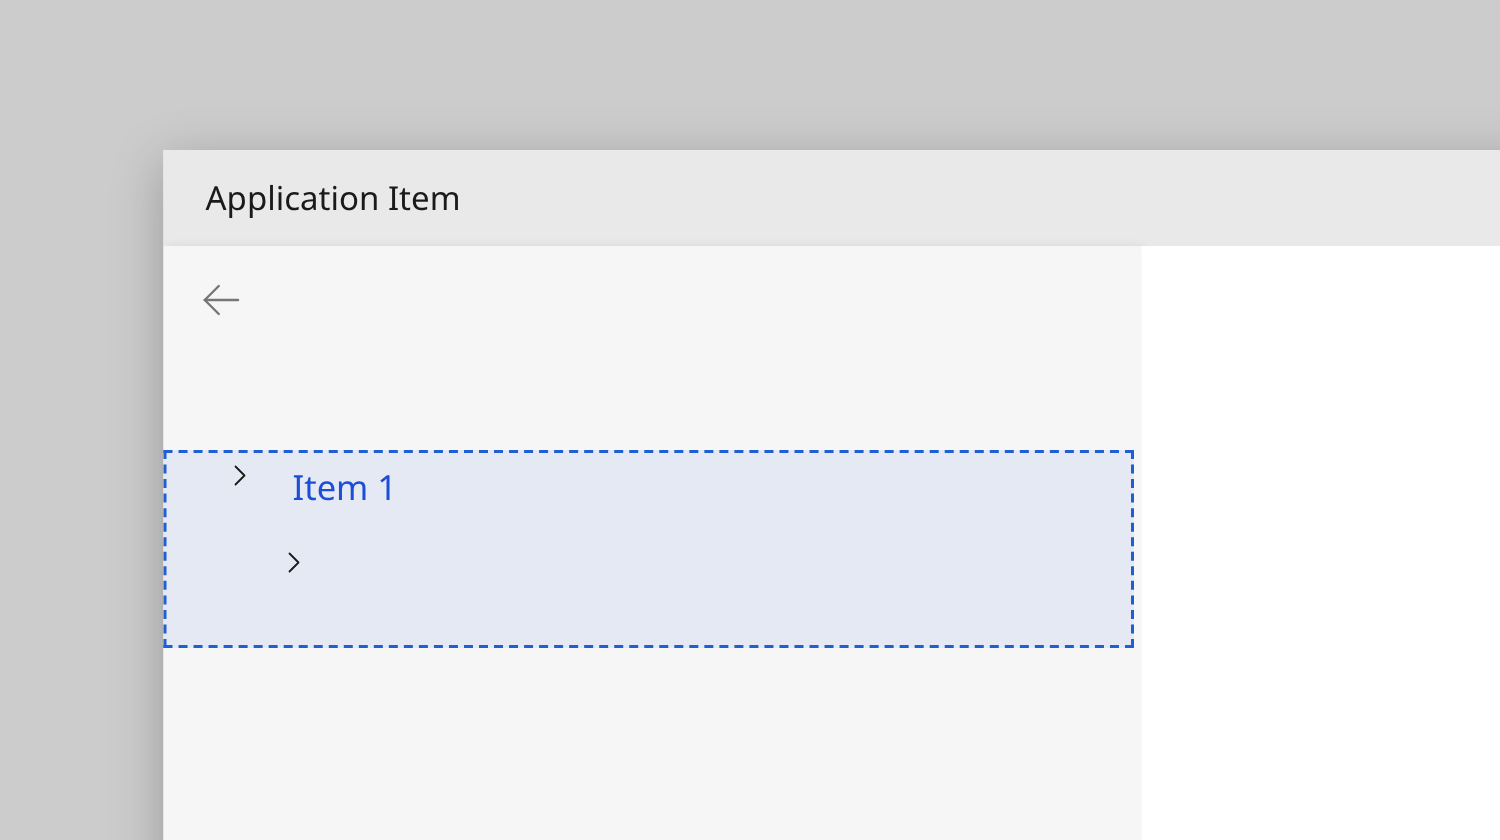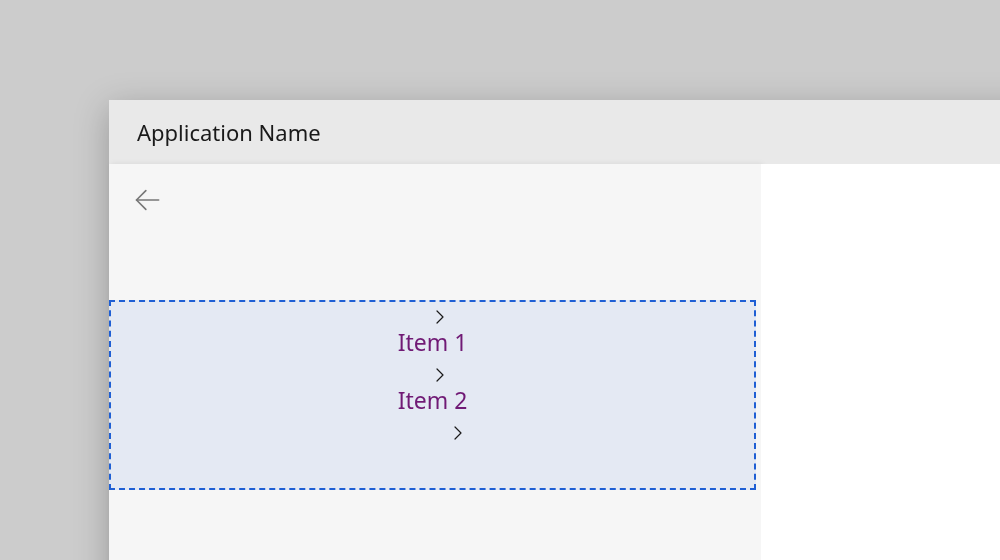--- a/index.html
+++ b/index.html
@@ -55,25 +55,24 @@
       width: 647px;
       border: 2px dashed #1f5fd4;
       background: rgba(31,95,212,0.08);
       padding: 0;
     }
     .tree {
       padding: 6px 0 6px 0;
     }
     .tree-item {
       display: flex;
-      align-items: center;
+      align-items: flex-start;
       height: 58px;
       font-size: 23px;
-      color: #701a75;
-      flex-direction: column;
+      color: #1d4ed8;
     }
     .chev {
       width: 18px;
       height: 18px;
       margin-left: 40px;
       margin-right: 26px;
       color: #1a1a1a;
       flex: 0 0 auto;
     }
     .tree-item.depth1 .chev { margin-left: 76px; }
@@ -85,21 +84,21 @@
       bottom: 0;
       background: #ffffff;
     }
   </style>
 </head>
 <body>
 
 <div class="window">
 
   <div class="titlebar">
-    <span>Application Name</span>
+    <span>Application Item</span>
   </div>
 
   <div class="nav-panel">
 
     <div class="back-row">
       <svg class="back-arrow" viewBox="0 0 24 24" fill="none" stroke="currentColor" stroke-width="1.4" stroke-linecap="round" stroke-linejoin="round">
         <line x1="22" y1="12" x2="3" y2="12"></line>
         <polyline points="11 4 3 12 11 20"></polyline>
       </svg>
     </div>
@@ -107,26 +106,20 @@
     <div class="tree-highlight">
       <div class="tree">
 
         <div class="tree-item depth0">
           <svg class="chev" viewBox="0 0 24 24" fill="none" stroke="currentColor" stroke-width="1.6" stroke-linecap="round" stroke-linejoin="round">
             <polyline points="8 4 16 12 8 20"></polyline>
           </svg>
           <span>Item 1</span>
         </div>
 
-        <div class="tree-item depth0">
-          <svg class="chev" viewBox="0 0 24 24" fill="none" stroke="currentColor" stroke-width="1.6" stroke-linecap="round" stroke-linejoin="round">
-            <polyline points="8 4 16 12 8 20"></polyline>
-          </svg>
-          <span>Item 2</span>
-        </div>
 
 
         <div class="tree-item depth1">
           <svg class="chev" viewBox="0 0 24 24" fill="none" stroke="currentColor" stroke-width="1.6" stroke-linecap="round" stroke-linejoin="round">
             <polyline points="8 4 16 12 8 20"></polyline>
           </svg>
         </div>
 
       </div>
     </div>

